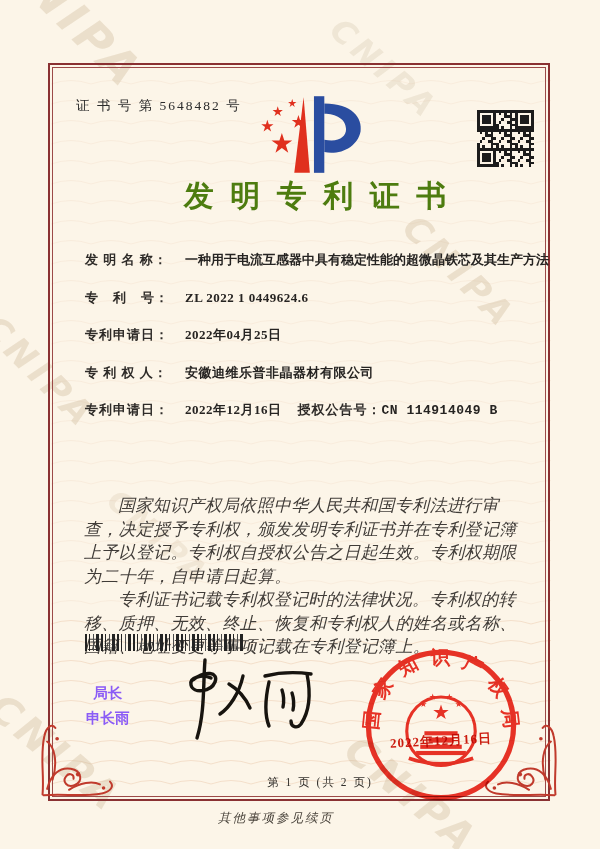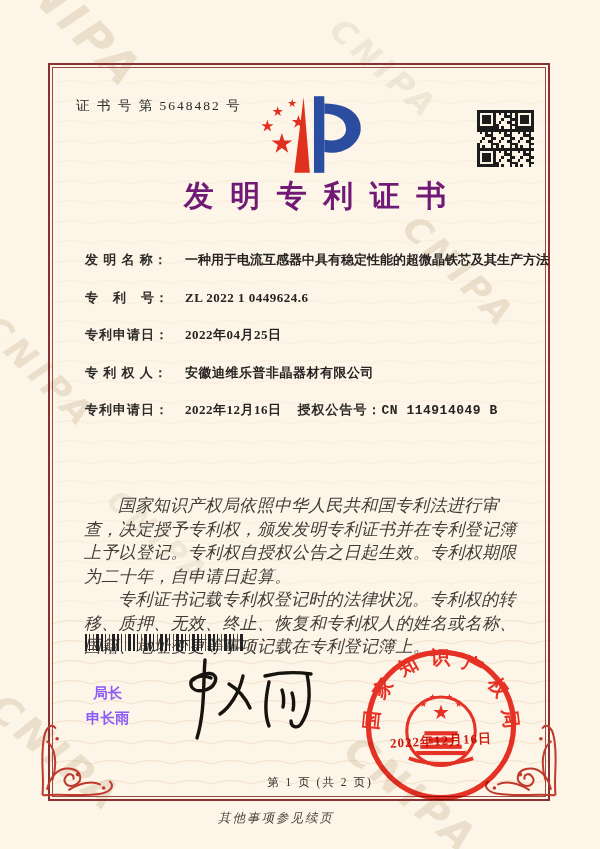--- a/index.html
+++ b/index.html
@@ -36,21 +36,21 @@
   }
   #waves { position:absolute; left:51px; top:66px; pointer-events:none; }
 
   
   .cert-no { position:absolute; left:76px; top:97px; font-size:13.5px; letter-spacing:2px; color:#2b2b2b; font-weight:400; }
   .logo { position:absolute; left:228px; top:90px; }
   .qr { position:absolute; left:477px; top:110px; }
   .title {
     position:absolute; left:0; top:176px; width:600px;
     text-align:center; font-size:30px; font-weight:700;
-    letter-spacing:.55em; text-indent:.55em; color:#701a75;padding-left:30px;
+    letter-spacing:.55em; text-indent:.55em; color:#4d7c0f;padding-left:30px;
   }
 
   
   .fields { position:absolute; left:85px; top:250px; width:460px; font-size:13px; font-weight:600; white-space:nowrap; }
   .row { height:37.5px; line-height:20px; }
   .row .lab { display:inline-block; width:100px; letter-spacing:1px; vertical-align:top; }
   .row .val { display:inline-block; letter-spacing:.5px; color:#262422; }
   .row.double .pair2 { margin-left:16px;font-family:Liberation Mono, monospace; }
   .row.double .lab2 { display:inline-block; letter-spacing:1px; }
 

